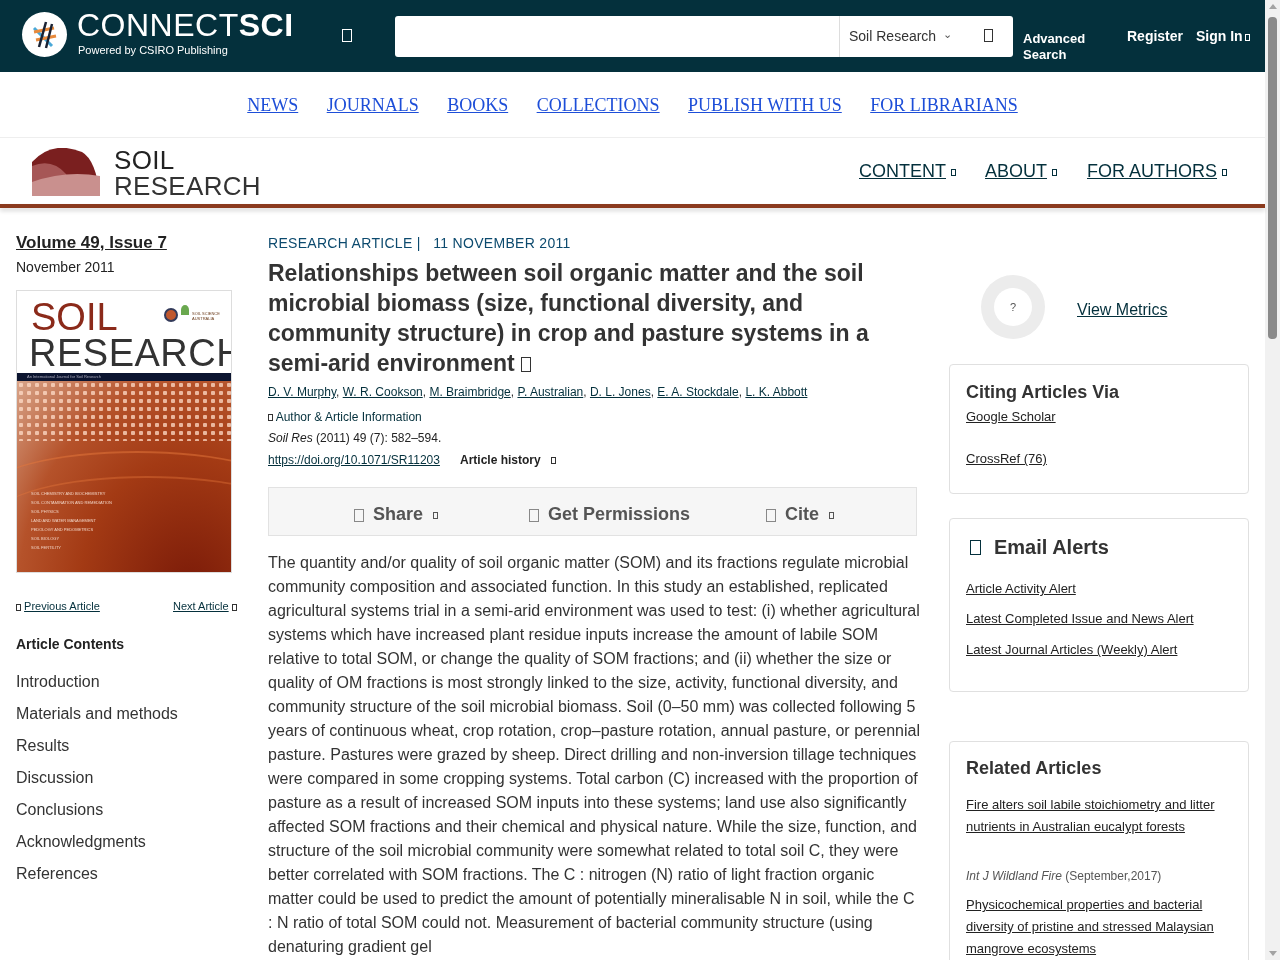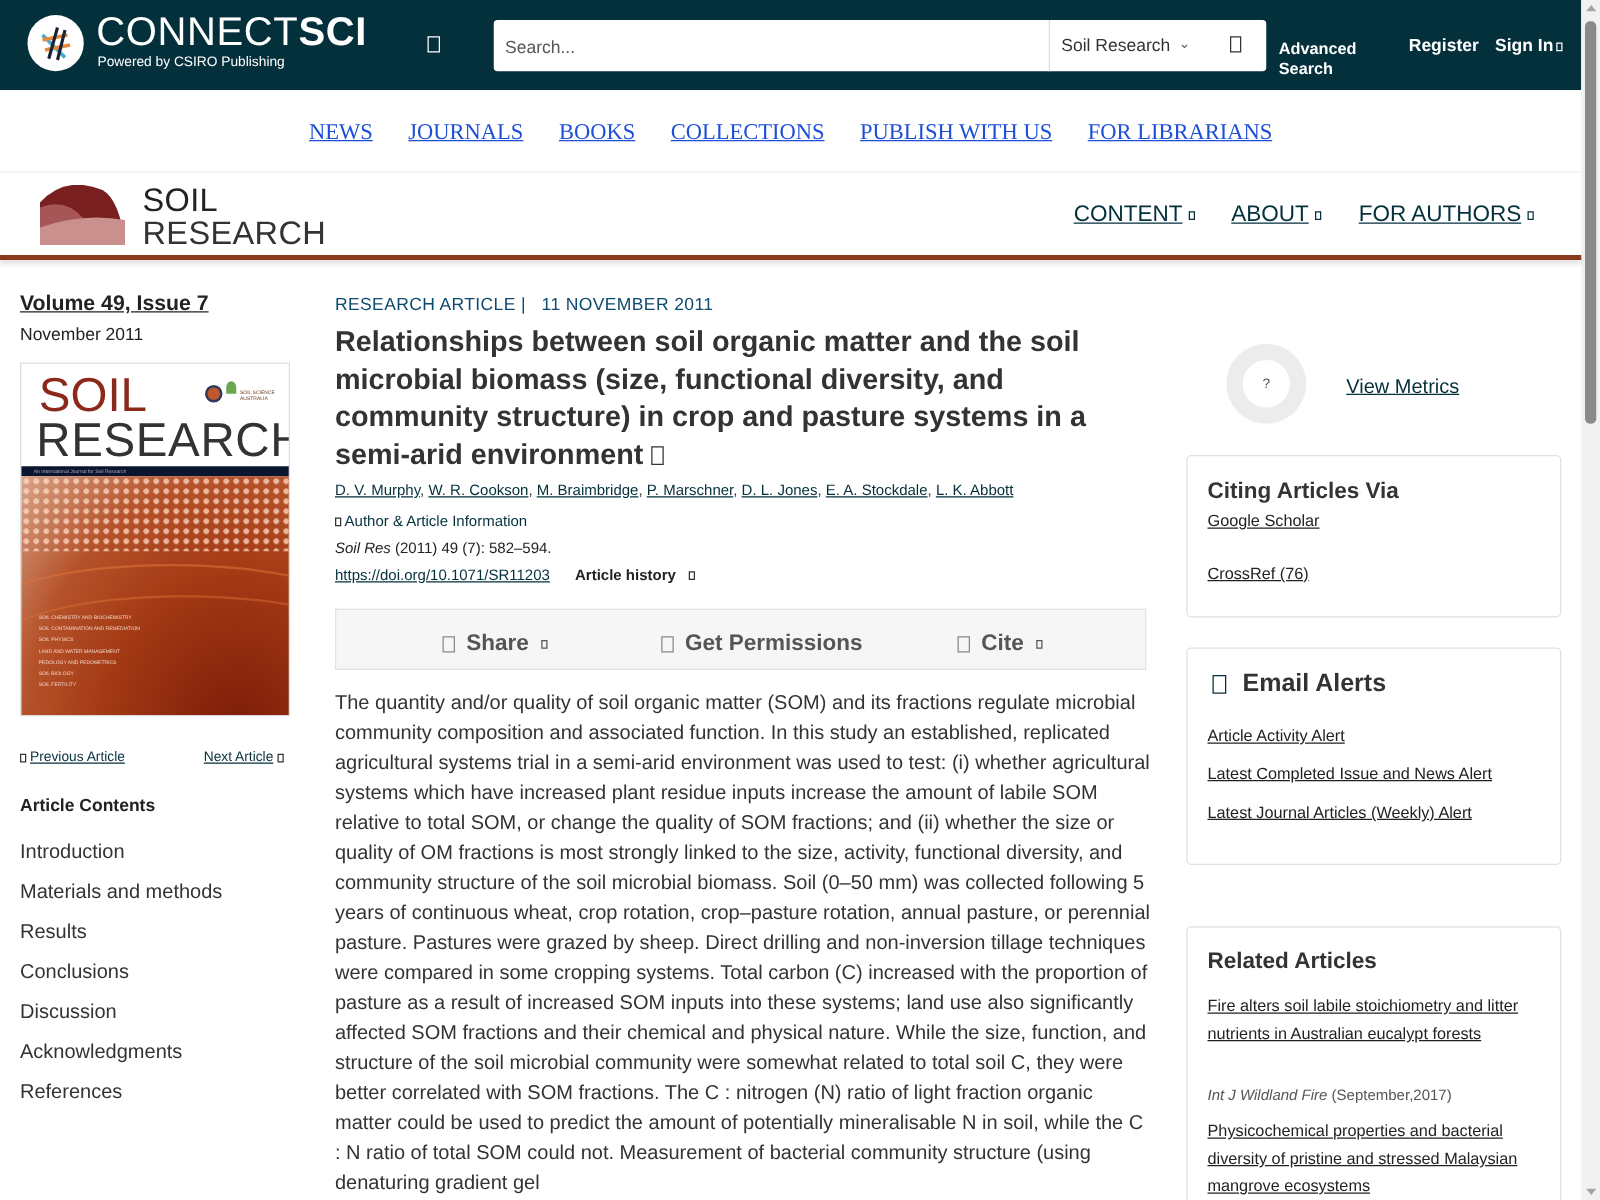--- a/index.html
+++ b/index.html
@@ -41,21 +41,21 @@
   .jnav { position: absolute; top: 161px; font-size: 18px; color: #04303c; }
   .jnav a { color: #04303c; text-decoration: underline; }
   .jnav .caret { font-size: 9px; margin-left: 5px; text-decoration: none; display: inline-block; width: 5px; height: 7px; border: 1px solid #04303c; vertical-align: middle; }
   .brownbar { position: absolute; left: 0; top: 204px; width: 1265px; height: 4px; background: #8b3a1e; box-shadow: 0 3px 4px rgba(0,0,0,0.15); }
 
   
   .vol-link { position: absolute; left: 16px; top: 233px; font-size: 17px; font-weight: bold; color: #222; text-decoration: underline; }
   .vol-date { position: absolute; left: 16px; top: 259px; font-size: 14px; color: #222; }
   .cover { position: absolute; left: 16px; top: 290px; width: 216px; height: 283px; border: 1px solid #ddd; overflow: hidden; background: #fff; }
   .prev-article { position: absolute; left: 16px; top: 600px; font-size: 11px; color: #04303c; }
-  .next-article { position: absolute; left: 163px; top: 600px; font-size: 11px; color: #04303c; }
+  .next-article { position: absolute; left: 173px; top: 600px; font-size: 11px; color: #04303c; }
   .prev-article a, .next-article a { color: #04303c; text-decoration: underline; }
   .sq { display: inline-block; width: 5px; height: 7px; border: 1px solid #333; vertical-align: middle; }
   .contents-title { position: absolute; left: 16px; top: 636px; font-size: 14px; font-weight: bold; color: #222; }
   .contents-list { position: absolute; left: 16px; top: 673px; }
   .contents-list div { font-size: 16px; color: #333; height: 32px; }
 
   
   .art-type { position: absolute; left: 268px; top: 235px; font-size: 14px; color: #0c4a6e; letter-spacing: 0.3px; }
   .art-title { position: absolute; left: 268px; top: 258px; width: 650px; font-size: 23px; font-weight: bold; line-height: 30px; color: #333; }
   .authors { position: absolute; left: 268px; top: 385px; font-size: 12px; color: #333; }
@@ -92,21 +92,20 @@
       <line x1="12" y1="20" x2="32" y2="16" stroke="#e88a3c" stroke-width="3"></line>
       <line x1="24" y1="10" x2="17" y2="35" stroke="#1a2233" stroke-width="2.5"></line>
       <line x1="30" y1="12" x2="24" y2="36" stroke="#1a2233" stroke-width="2.5"></line>
     </svg>
   </div>
   <div class="logo-text"><span class="light">CONNECT</span><span class="bold">SCI</span></div>
   <div class="logo-sub">Powered by CSIRO Publishing</div>
   <div class="menu-icon"></div>
 
   <div class="search-box">
-    <input class="search-input" type="text" placeholder="Search..." style="">
     <div class="search-divider"></div>
     <span class="search-select">Soil Research</span>
     <span class="search-chev">⌄</span>
     <div class="search-btn"></div>
   </div>
 
   <div class="adv-search">
     <div>Advanced</div>
     <div>Search</div>
   </div>
@@ -170,34 +169,34 @@
     </div>
   </div>
 </div>
 <div class="prev-article"><span class="sq"></span> <a>Previous Article</a></div>
 <div class="next-article"><a>Next Article</a> <span class="sq"></span></div>
 <div class="contents-title">Article Contents</div>
 <div class="contents-list">
   <div>Introduction</div>
   <div>Materials and methods</div>
   <div>Results</div>
+  <div>Discussion</div>
   <div>Conclusions</div>
-  <div>Discussion</div>
   <div>Acknowledgments</div>
   <div>References</div>
 </div>
 
 <div class="art-type"><span>RESEARCH ARTICLE</span> |&nbsp;&nbsp; <span>11 NOVEMBER 2011</span></div>
 <h1 class="art-title"><span>Relationships between soil organic matter and the soil microbial biomass (size, functional diversity, and community structure) in crop and pasture systems in a semi-arid environment</span> <span class="sq" style="width:10px;height:15px;border-color:#333"></span></h1>
 
 <div class="authors">
   <a>D. V. Murphy</a>,
   <a>W. R. Cookson</a>,
   <a>M. Braimbridge</a>,
-  <a>P. Marschner</a>,
+  <a>P. Australian</a>,
   <a>D. L. Jones</a>,
   <a>E. A. Stockdale</a>,
   <a>L. K. Abbott</a>
 </div>
 <div class="author-info"><span class="sq"></span> <span>Author &amp; Article Information</span></div>
 <div class="citation"><i>Soil Res</i><span> (2011) 49 (7): 582–594.</span></div>
 <a class="doi">https://doi.org/10.1071/SR11203</a>
 <div class="history"><span>Article history</span>&nbsp;&nbsp; <span class="sq"></span></div>
 
 <div class="toolbar">

